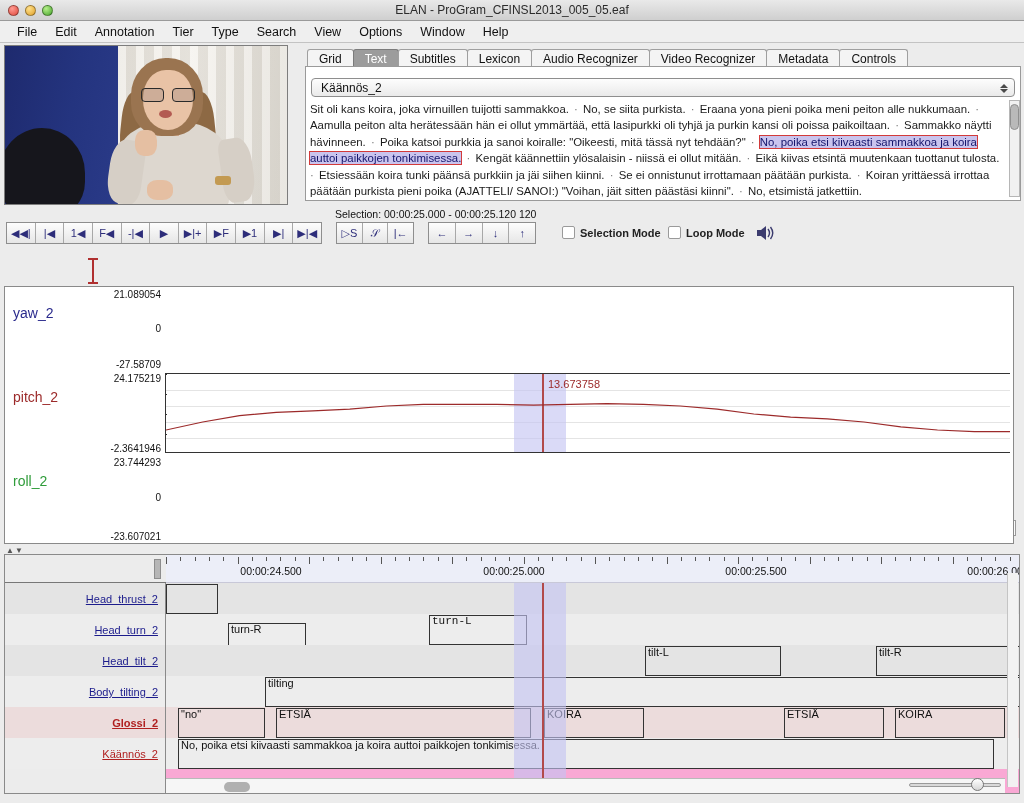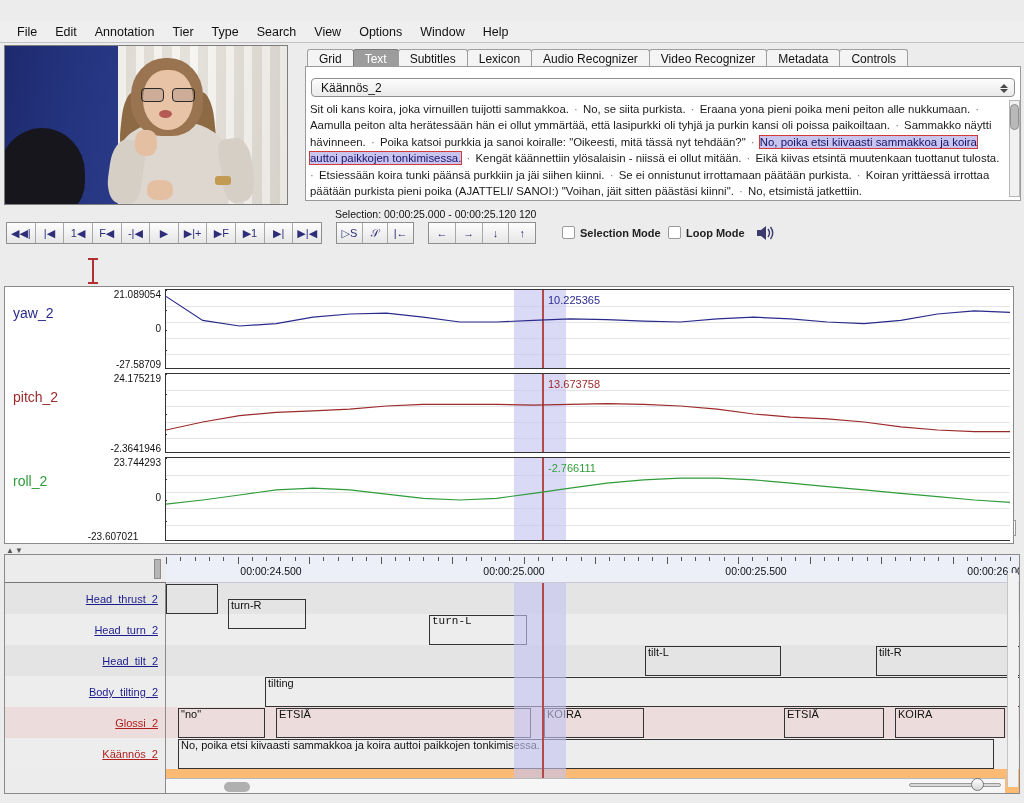--- a/index.html
+++ b/index.html
@@ -203,21 +203,21 @@
   
   .split-arrows { position:absolute; left:6px; top:546px; font-size:8px; color:#555; letter-spacing:1px; }
 
   
   .tl-panel {
     position:absolute; left:4px; top:554px; width:1016px; height:240px;
     background:#ececec; border:1px solid #8a8a8a;
   }
   .tl-names { position:absolute; left:0; top:0; width:161px; height:238px; background:#ececec;
      border-right:1px solid #8a8a8a; }
-  .tl-tracks { position:absolute; left:161px; top:0; right:0; height:238px; background:#fdba74; overflow:hidden; }
+  .tl-tracks { position:absolute; left:161px; top:0; right:0; height:238px; background:#f9a8d4; overflow:hidden; }
 
   .ruler { position:absolute; left:0; top:0; width:100%; height:28px;
     background:#eceef8; border-bottom:1px solid #c8c8d8; }
   .rtick { position:absolute; top:2px; width:1px; background:#555; }
   .rlabel { position:absolute; top:10px; font-size:10.5px; color:#111; transform:translateX(-50%); }
 
   .namecell {
     position:absolute; right:7px; font-size:11px; text-align:right; color:#1c1c8c;
   }
   .namecell.red { color:#b02020; text-decoration:underline; }
@@ -240,20 +240,28 @@
     background:#d9d9d9; border:1px solid #9a9a9a; border-radius:2px; }
   .zs-knob { position:absolute; left:62px; top:0px; width:13px; height:13px;
     background:linear-gradient(#fff,#d6d6d6); border:1px solid #787878; border-radius:50%; }
   .rgt-vscroll { position:absolute; right:1px; top:18px; width:11px; height:214px; background:#f2f2f2; border-left:1px solid #c4c4c4;}
 </style>
 </head>
 <body>
 
 <div id="app">
 
+  <div class="titlebar">
+    <div class="traffic">
+      <div class="dot red"></div>
+      <div class="dot yellow"></div>
+      <div class="dot green"></div>
+    </div>
+    <div class="title-text">ELAN - ProGram_CFINSL2013_005_05.eaf</div>
+  </div>
 
   <div class="menubar" id="menubar">
       <div class="menu-item">File</div>
       <div class="menu-item">Edit</div>
       <div class="menu-item">Annotation</div>
       <div class="menu-item">Tier</div>
       <div class="menu-item">Type</div>
       <div class="menu-item">Search</div>
       <div class="menu-item">View</div>
       <div class="menu-item">Options</div>
@@ -352,36 +360,20 @@
       <div class="density-gap2"></div>
     </div>
   </div>
   <div class="density-cursor"></div>
 
   <div class="graphs" id="graphs">
       <div class="glabel" style="left: 8px; top: 18px; color: rgb(42, 42, 140);">yaw_2</div>
       <div class="gaxis" style="left: 60px; width: 96px; top: 2px;">21.089054</div>
       <div class="gaxis" style="left: 60px; width: 96px; top: 35.6px;">0</div>
       <div class="gaxis" style="left: 60px; width: 96px; top: 72px;">-27.58709</div>
-      <div class="gplot" style="top: 2px; height: 80px;">
-        <div class="gridline" style="top: 16px;"></div>
-        <div class="gridline" style="top: 32px;"></div>
-        <div class="gridline" style="top: 48px;"></div>
-        <div class="gridline" style="top: 64px;"></div>
-        <div class="tickm" style="top: 0px;"></div>
-        <div class="tickm" style="top: 20px;"></div>
-        <div class="tickm" style="top: 40px;"></div>
-        <div class="tickm" style="top: 60px;"></div>
-        <div class="sel-band" style="left: 348px; top: 0px; width: 52px; height: 80px;"></div>
-        <div class="cursor-line" style="left: 376px; top: 0px; height: 80px;"></div>
-        <svg width="845" height="80" style="position: absolute; left: 0px; top: 0px;">
-          <path d="M 0 6.4 L 36.7 30.4 L 73.5 36.0 L 110.2 33.6 L 147.0 27.2 L 183.7 24.0 L 220.4 23.2 L 257.2 27.2 L 293.9 32.0 L 330.7 32.0 L 367.4 30.4 L 404.1 28.8 L 440.9 29.6 L 477.6 31.2 L 514.3 32.0 L 551.1 28.8 L 587.8 27.2 L 624.6 28.8 L 661.3 32.0 L 698.0 33.6 L 734.8 30.4 L 771.5 24.0 L 808.3 20.8 L 845.0 22.4" fill="none" stroke="#2a2a8c" stroke-width="1.2"></path>
-        </svg>
-        <div class="gval" style="left: 382px; top: 4px; color: rgb(42, 42, 140);">10.225365</div>
-      </div>
       <div class="glabel" style="left: 8px; top: 102px; color: rgb(156, 42, 42);">pitch_2</div>
       <div class="gaxis" style="left: 60px; width: 96px; top: 86px;">24.175219</div>
       <div class="gaxis" style="left: 60px; width: 96px; top: 156px;">-2.3641946</div>
       <div class="gplot" style="top: 86px; height: 80px;">
         <div class="gridline" style="top: 16px;"></div>
         <div class="gridline" style="top: 32px;"></div>
         <div class="gridline" style="top: 48px;"></div>
         <div class="gridline" style="top: 64px;"></div>
         <div class="tickm" style="top: 0px;"></div>
         <div class="tickm" style="top: 20px;"></div>
@@ -390,53 +382,37 @@
         <div class="sel-band" style="left: 348px; top: 0px; width: 52px; height: 80px;"></div>
         <div class="cursor-line" style="left: 376px; top: 0px; height: 80px;"></div>
         <svg width="845" height="80" style="position: absolute; left: 0px; top: 0px;">
           <path d="M 0 56.0 L 36.7 48.0 L 73.5 41.6 L 110.2 38.4 L 147.0 36.8 L 183.7 35.2 L 220.4 32.0 L 257.2 30.4 L 293.9 30.4 L 330.7 30.4 L 367.4 31.2 L 404.1 30.4 L 440.9 29.6 L 477.6 30.4 L 514.3 32.0 L 551.1 35.2 L 587.8 40.0 L 624.6 43.2 L 661.3 44.8 L 698.0 48.0 L 734.8 52.8 L 771.5 56.0 L 808.3 57.6 L 845.0 57.6" fill="none" stroke="#9c2a2a" stroke-width="1.2"></path>
         </svg>
         <div class="gval" style="left: 382px; top: 4px; color: rgb(156, 42, 42);">13.673758</div>
       </div>
       <div class="glabel" style="left: 8px; top: 186px; color: rgb(47, 156, 58);">roll_2</div>
       <div class="gaxis" style="left: 60px; width: 96px; top: 170px;">23.744293</div>
       <div class="gaxis" style="left: 60px; width: 96px; top: 205.28px;">0</div>
-      <div class="gaxis" style="left: 60px; width: 96px; top: 244px; text-align: center;">-23.607021</div>
-      <div class="gplot" style="top: 170px; height: 84px;">
-        <div class="gridline" style="top: 16.8px;"></div>
-        <div class="gridline" style="top: 33.6px;"></div>
-        <div class="gridline" style="top: 50.4px;"></div>
-        <div class="gridline" style="top: 67.2px;"></div>
-        <div class="tickm" style="top: 0px;"></div>
-        <div class="tickm" style="top: 21px;"></div>
-        <div class="tickm" style="top: 42px;"></div>
-        <div class="tickm" style="top: 63px;"></div>
-        <div class="sel-band" style="left: 348px; top: 0px; width: 52px; height: 84px;"></div>
-        <div class="cursor-line" style="left: 376px; top: 0px; height: 84px;"></div>
-        <svg width="845" height="84" style="position: absolute; left: 0px; top: 0px;">
-          <path d="M 0 46.2 L 36.7 42.0 L 73.5 37.0 L 110.2 31.9 L 147.0 30.2 L 183.7 31.9 L 220.4 36.1 L 257.2 40.3 L 293.9 42.0 L 330.7 40.3 L 367.4 35.3 L 404.1 30.2 L 440.9 25.2 L 477.6 21.8 L 514.3 20.2 L 551.1 20.2 L 587.8 21.8 L 624.6 25.2 L 661.3 28.6 L 698.0 31.9 L 734.8 35.3 L 771.5 38.6 L 808.3 42.0 L 845.0 44.5" fill="none" stroke="#2f9c3a" stroke-width="1.2"></path>
-        </svg>
-        <div class="gval" style="left: 382px; top: 4px; color: rgb(47, 156, 58);">-2.766111</div>
-      </div>
+      <div class="gaxis" style="left: 60px; width: 96px; top: 244px;">-23.607021</div>
     </div>
 
   <div class="split-arrows">▲▼</div>
 
   <div class="tl-panel">
     <div class="tl-names" id="tiernames">
         <div class="rowband" style="top: 28px; height: 31px; background: rgb(228, 228, 228);"></div>
         <div class="namecell blue" style="top: 38px;">Head_thrust_2</div>
         <div class="rowband" style="top: 59px; height: 31px; background: rgb(237, 237, 237);"></div>
         <div class="namecell blue" style="top: 69px;">Head_turn_2</div>
         <div class="rowband" style="top: 90px; height: 31px; background: rgb(228, 228, 228);"></div>
         <div class="namecell blue" style="top: 100px;">Head_tilt_2</div>
         <div class="rowband" style="top: 121px; height: 31px; background: rgb(237, 237, 237);"></div>
         <div class="namecell blue" style="top: 131px;">Body_tilting_2</div>
         <div class="rowband" style="top: 152px; height: 31px; background: rgb(236, 220, 220);"></div>
-        <div class="namecell red" style="top: 162px;">Glossi_2</div>
+        <div class="namecell red" style="top: 162px; font-weight: bold;">Glossi_2</div>
         <div class="rowband" style="top: 183px; height: 31px; background: rgb(237, 237, 237);"></div>
         <div class="namecell red" style="top: 193px;">Käännös_2</div>
         <div style="position: absolute; left: 0px; top: 0px; width: 161px; height: 28px; background: rgb(236, 236, 236); border-bottom: 1px solid rgb(119, 119, 119);"></div>
         <div style="position: absolute; right: 4px; top: 4px; width: 7px; height: 20px; background: rgb(182, 182, 182); border: 1px solid rgb(141, 141, 141);"></div>
       </div>
     <div class="tl-tracks" id="tracks">
         <div class="ruler">
           <div class="rtick" style="left: 0px; height: 7px;"></div>
           <div class="rtick" style="left: 14.3px; height: 4px;"></div>
           <div class="rtick" style="left: 28.6px; height: 4px;"></div>
@@ -503,21 +479,21 @@
           <div class="rlabel" style="left: 832px;">00:00:26.000</div>
         </div>
         <div class="rowband" style="top: 28px; height: 31px; background: rgb(228, 228, 228);"></div>
         <div class="annot" style="left: 0px; top: 29px; width: 52px;">
           <div class="bar-top"></div>
           <div class="bar-bot"></div>
           <div class="edge-l"></div>
           <div class="edge-r"></div>
         </div>
         <div class="rowband" style="top: 59px; height: 31px; background: rgb(237, 237, 237);"></div>
-        <div class="annot" style="left: 62px; top: 44px; width: 78px;">
+        <div class="annot" style="left: 62px; top: 68px; width: 78px;">
           <div class="bar-top"></div>
           <div class="bar-bot"></div>
           <div class="edge-l"></div>
           <div class="edge-r"></div>
           <div class="txt">turn-R</div>
         </div>
         <div class="annot" style="left: 263px; top: 60px; width: 98px; font-family: Liberation Mono, monospace;">
           <div class="bar-top"></div>
           <div class="bar-bot"></div>
           <div class="edge-l"></div>

